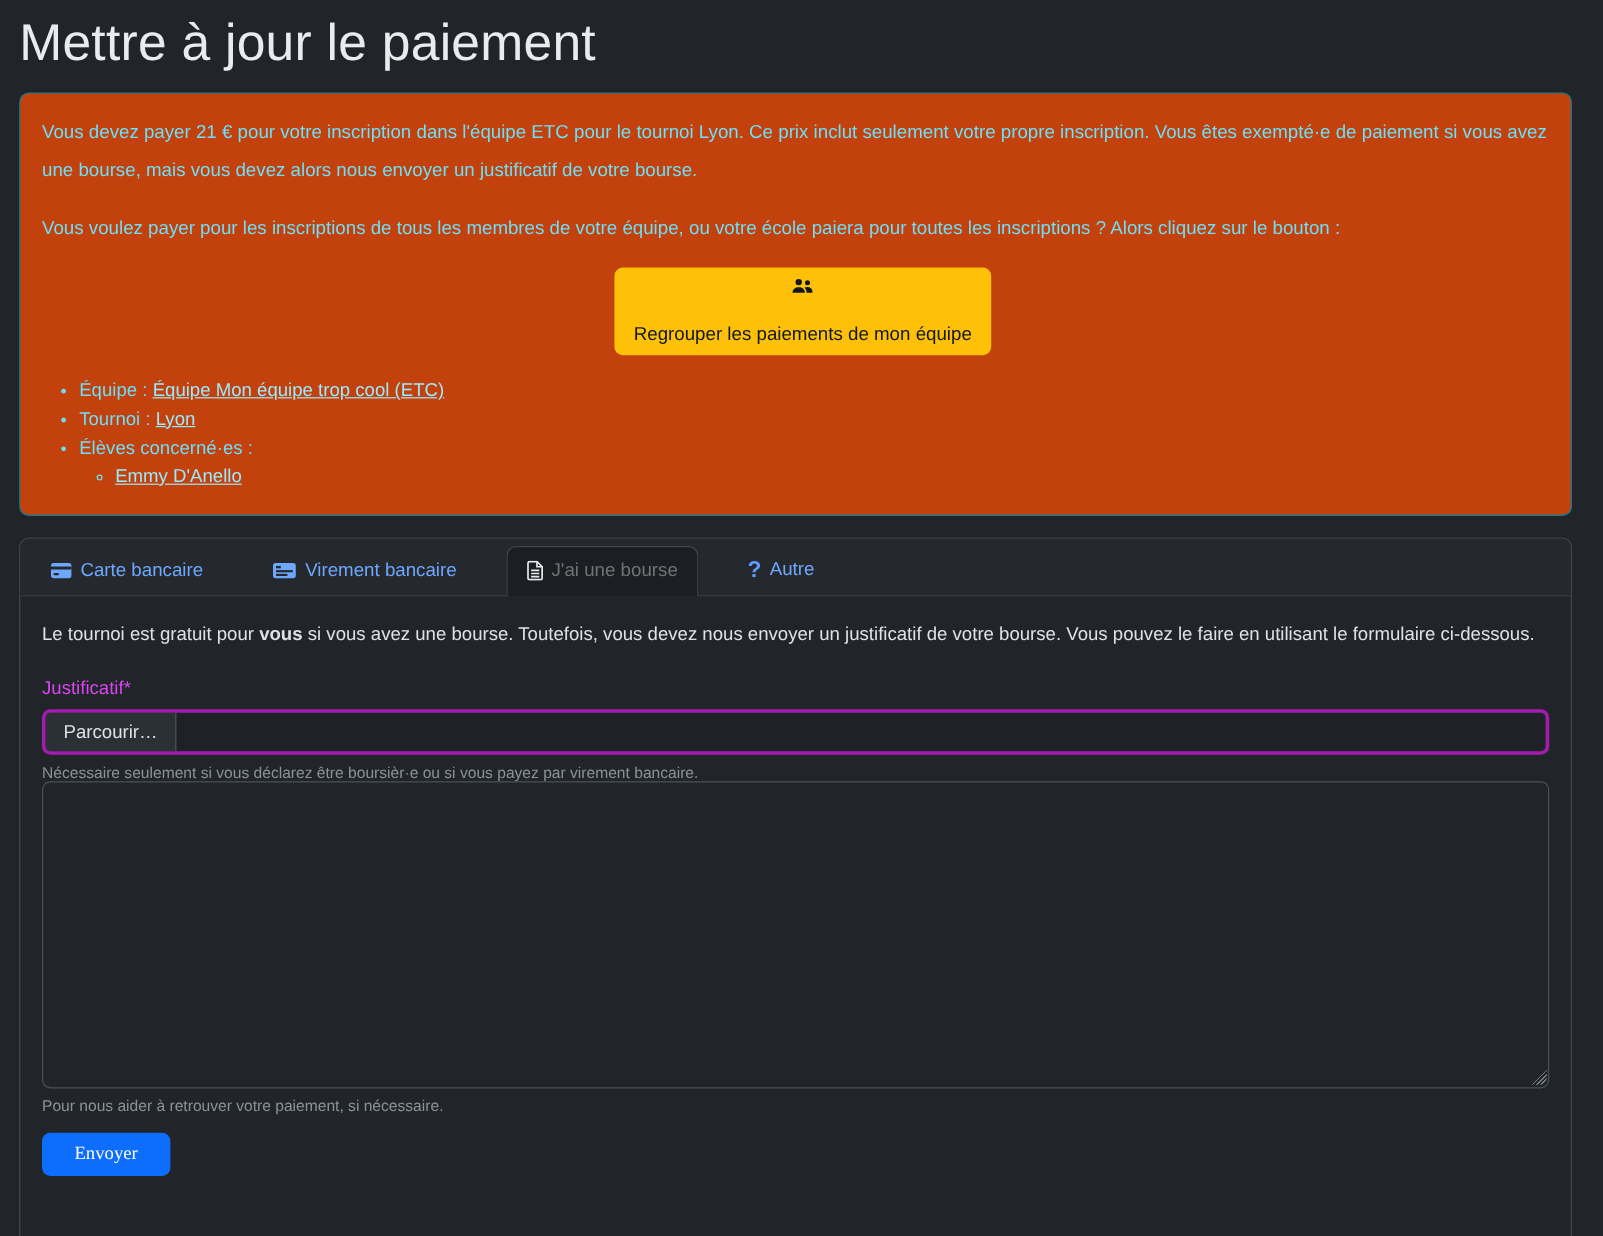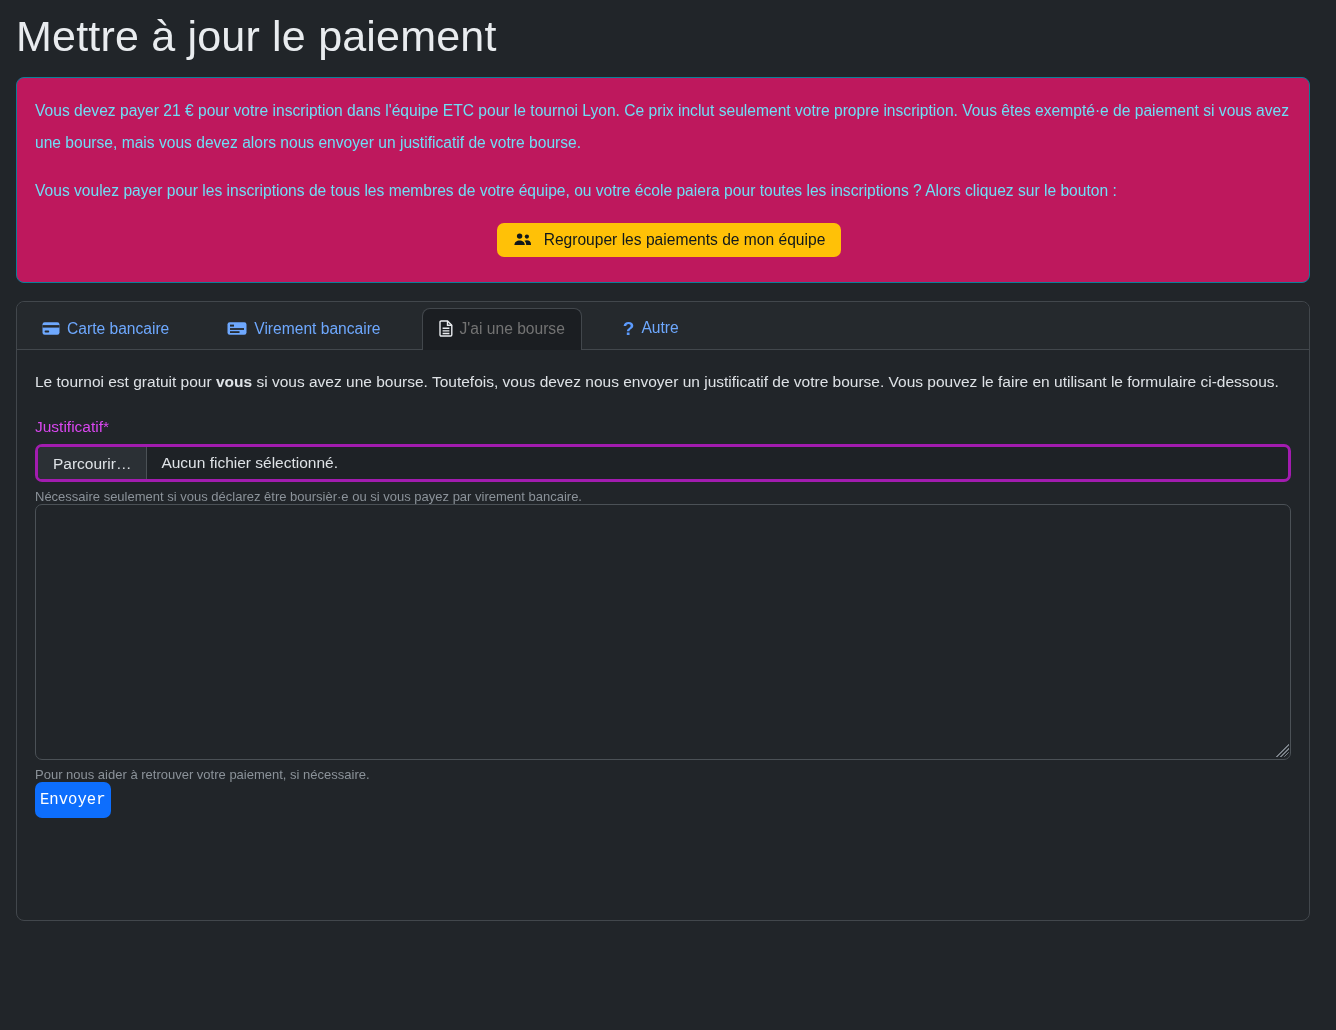--- a/index.html
+++ b/index.html
@@ -10,30 +10,30 @@
     font-family:"Liberation Sans","DejaVu Sans",sans-serif;
     font-size:15.5px;
     padding:8px 26px 16px 16px;
   }
   h1.page-title {
     font-size:43px; font-weight:400; color:#e9ecef;
     margin:4px 0 16px 0; letter-spacing:.2px;
   }
   
   .alert-info {
-    background:#be185d; border:1px solid #0b7f97; border-radius:8px;
+    background:#c2410c; border:1px solid #0b7f97; border-radius:8px;
     color:#6edff6; padding:17px 6px 19px 18px; margin-bottom:18px;
   }
   .alert-info p { margin:0 0 16px 0; line-height:2.05; font-size:15.6px; }
   .alert-info a { color:#9aeafb; text-decoration:underline; cursor:pointer; }
   .btn-row { text-align:center; margin:2px 0 6px 0; }
   .btn-warning {
-    display:inline-flex; align-items:center; gap:12px;
+    display:inline-flex; align-items:center; gap:24px;
     background:#ffc107; color:#10181c; border:none; border-radius:7px;
-    padding:8px 16px; font-size:15.6px; font-family:inherit; cursor:pointer;
+    padding:8px 16px; font-size:15.6px; font-family:inherit; cursor:pointer;flex-direction:column;
   }
   .alert-info ul { margin:18px 0 0 0; padding-left:31px; line-height:1.55; }
   .alert-info ul ul { margin:0; padding-left:30px; list-style:circle; }
   .alert-info li { margin:0; }
   
   .card {
     border:1px solid #42474c; border-radius:8px; background:#212529;
     min-height:620px;
   }
   .tab-nav {
@@ -77,21 +77,22 @@
   }
   .resize-handle {
     position:absolute; right:2px; bottom:3px; width:13px; height:13px;
     background:
       linear-gradient(135deg, transparent 0 50%, #7a8188 50% 56%, transparent 56% 64%,
         #7a8188 64% 70%, transparent 70% 78%, #7a8188 78% 84%, transparent 84%);
     cursor:nwse-resize; border-bottom-right-radius:6px;
   }
   .btn-primary {
     background:#0d6efd; color:#ffffff; border:none; border-radius:7px;
-    padding:9px 5px; font-size:15.6px; font-family:Liberation Mono, monospace; cursor:pointer;
+    padding:9px 27px; font-size:15.6px; font-family:Liberation Serif, serif; cursor:pointer;
+    margin-top:15px;
   }
   .icon { display:inline-flex; flex:none; }
 </style>
 </head>
 <body>
 
 <h1 class="page-title">Mettre à jour le paiement</h1>
 
 <div class="alert-info">
   <p>Vous devez payer 21 € pour votre inscription dans l'équipe ETC pour le tournoi Lyon. Ce prix inclut seulement votre propre inscription. Vous êtes exempté·e de paiement si vous avez une bourse, mais vous devez alors nous envoyer un justificatif de votre bourse.</p>
@@ -102,20 +103,29 @@
         <svg width="19" height="15" viewBox="0 0 19 15" fill="#10181c" xmlns="http://www.w3.org/2000/svg">
           <circle cx="6.6" cy="4.1" r="2.7"></circle>
           <path d="M1.4 13c0-2.9 2.3-4.6 5.2-4.6s5.2 1.7 5.2 4.6z"></path>
           <circle cx="13.9" cy="4.6" r="2.1"></circle>
           <path d="M13.2 13c0-1.9-.7-3.3-1.9-4.2.8-.4 1.7-.6 2.6-.6 2.3 0 4.1 1.4 4.1 3.7v1.1z"></path>
         </svg>
       </span>
       <span>Regrouper les paiements de mon équipe</span>
     </button>
   </div>
+  <ul>
+    <li><span>Équipe : </span><a>Équipe Mon équipe trop cool (ETC)</a></li>
+    <li><span>Tournoi : </span><a>Lyon</a></li>
+    <li><span>Élèves concerné·es :</span>
+      <ul>
+        <li><a>Emmy D'Anello</a></li>
+      </ul>
+    </li>
+  </ul>
 </div>
 
 <div class="card">
   <div class="tab-nav">
     <div class="tab">
       <span class="icon">
         <svg width="18" height="15" viewBox="0 0 18 15" xmlns="http://www.w3.org/2000/svg">
           <rect x="0.5" y="1.2" width="17" height="12.6" rx="2.2" fill="#6ea8fe"></rect>
           <rect x="0.5" y="4.1" width="17" height="2.5" fill="#25292d"></rect>
           <rect x="2.6" y="9.6" width="4.6" height="1.8" rx="0.9" fill="#25292d"></rect>
@@ -149,21 +159,20 @@
       <span>Autre</span>
     </div>
   </div>
 
   <div class="card-body">
     <p class="intro"><span>Le tournoi est gratuit pour </span><strong>vous</strong><span> si vous avez une bourse. Toutefois, vous devez nous envoyer un justificatif de votre bourse. Vous pouvez le faire en utilisant le formulaire ci-dessous.</span></p>
 
     <label class="field-label">Justificatif*</label>
     <div class="file-input">
       <button class="file-browse">Parcourir…</button>
-      <span class="file-status">Aucun fichier sélectionné.</span>
     </div>
     <p class="form-help">Nécessaire seulement si vous déclarez être boursièr·e ou si vous payez par virement bancaire.</p>
 
     <div class="textarea-wrap">
       <textarea class="info-textarea" value="" style=""></textarea>
       <div class="resize-handle"></div>
     </div>
     <p class="form-help">Pour nous aider à retrouver votre paiement, si nécessaire.</p>
 
     <button class="btn-primary">Envoyer</button>

